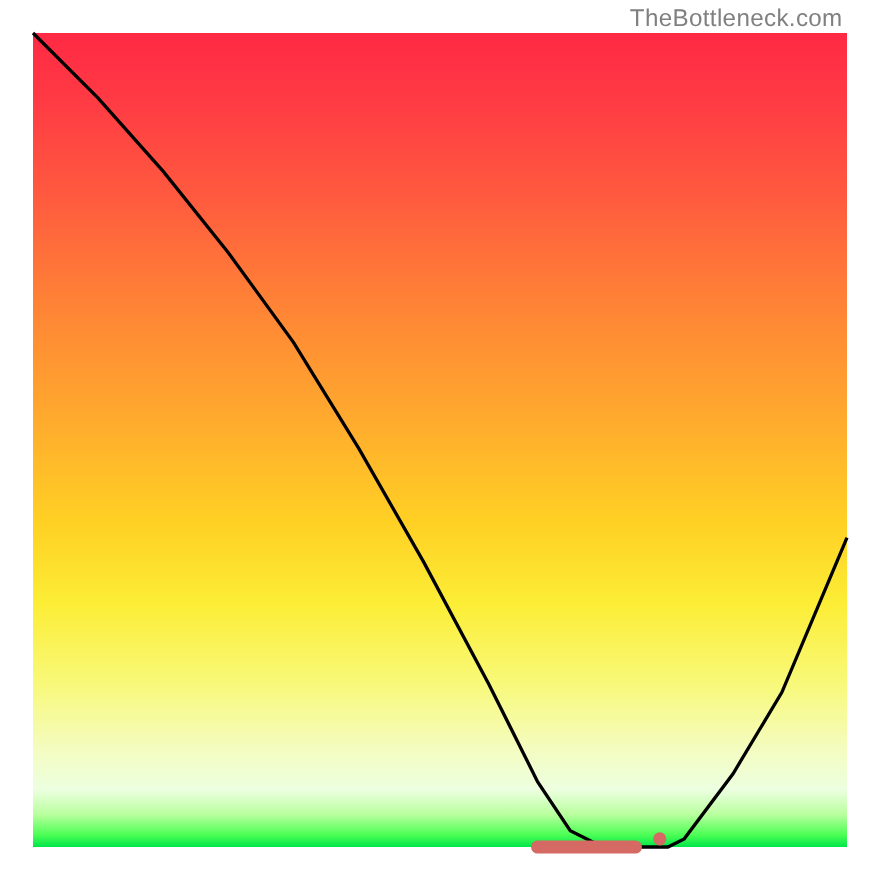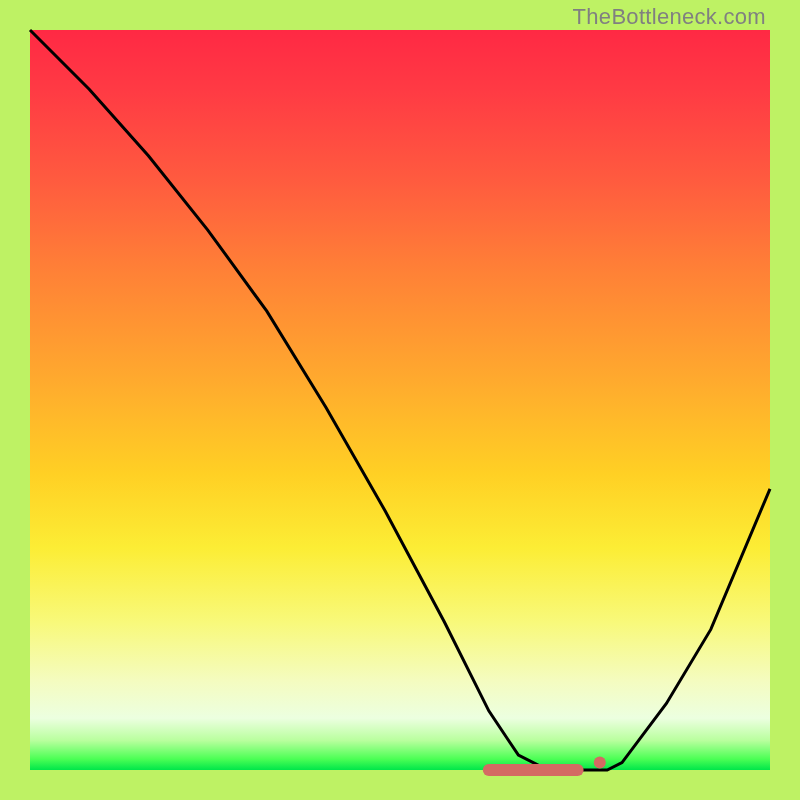--- a/index.html
+++ b/index.html
@@ -10,21 +10,21 @@
     background: #000;
     overflow: hidden;
     font-family: Arial, Helvetica, sans-serif;
   }
   .frame {
     position: absolute;
     top: 0;
     left: 0;
     width: 800px;
     height: 800px;
-    background: #bef264;
+    background: #ffffff;
   }
   .plot-wrap {
     position: absolute;
     top: 30px;
     left: 30px;
     width: 740px;
     height: 740px;
   }
   .plot-bg {
     width: 100%;

